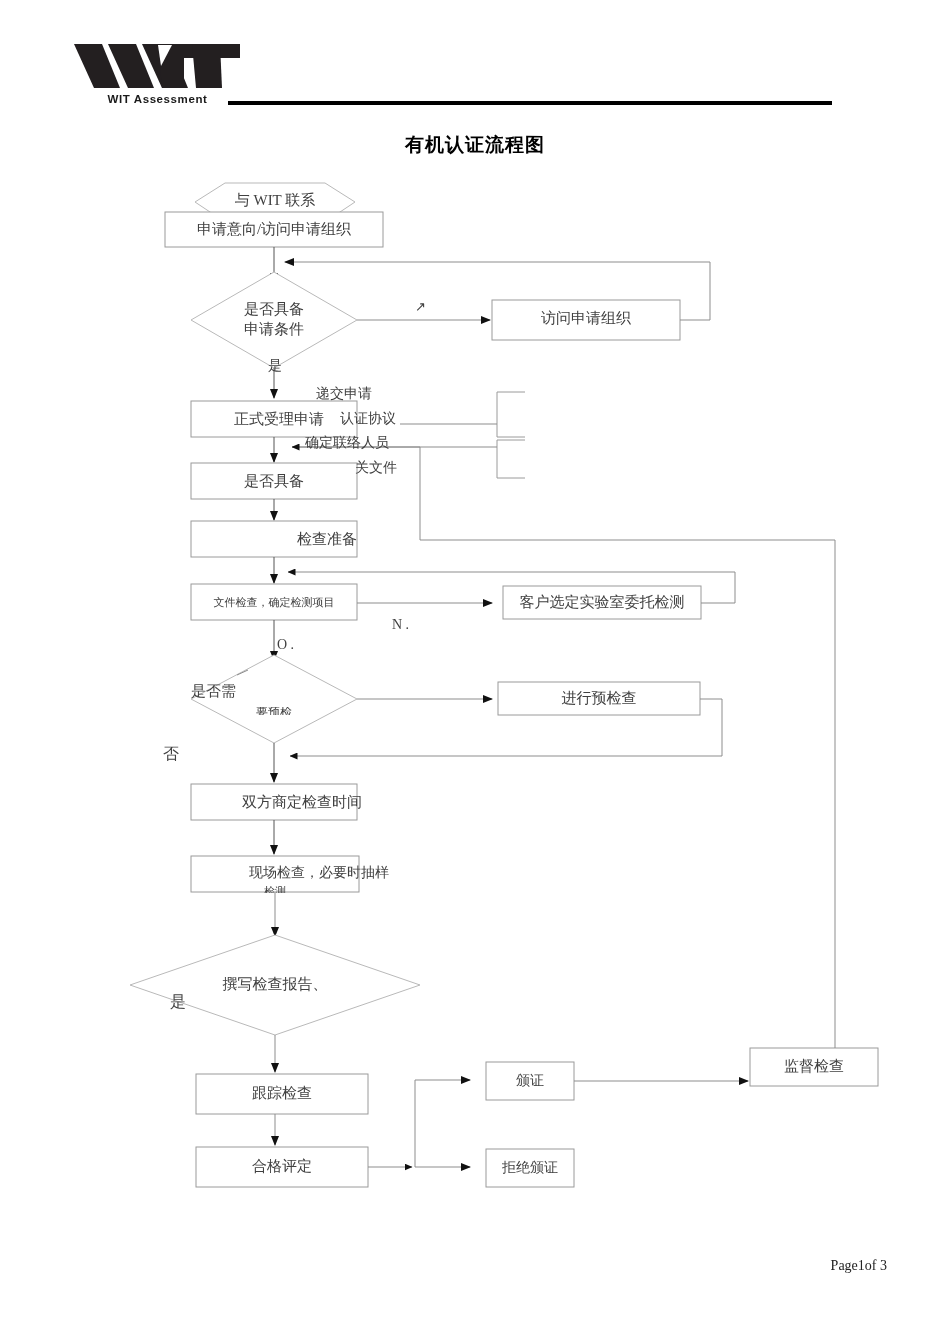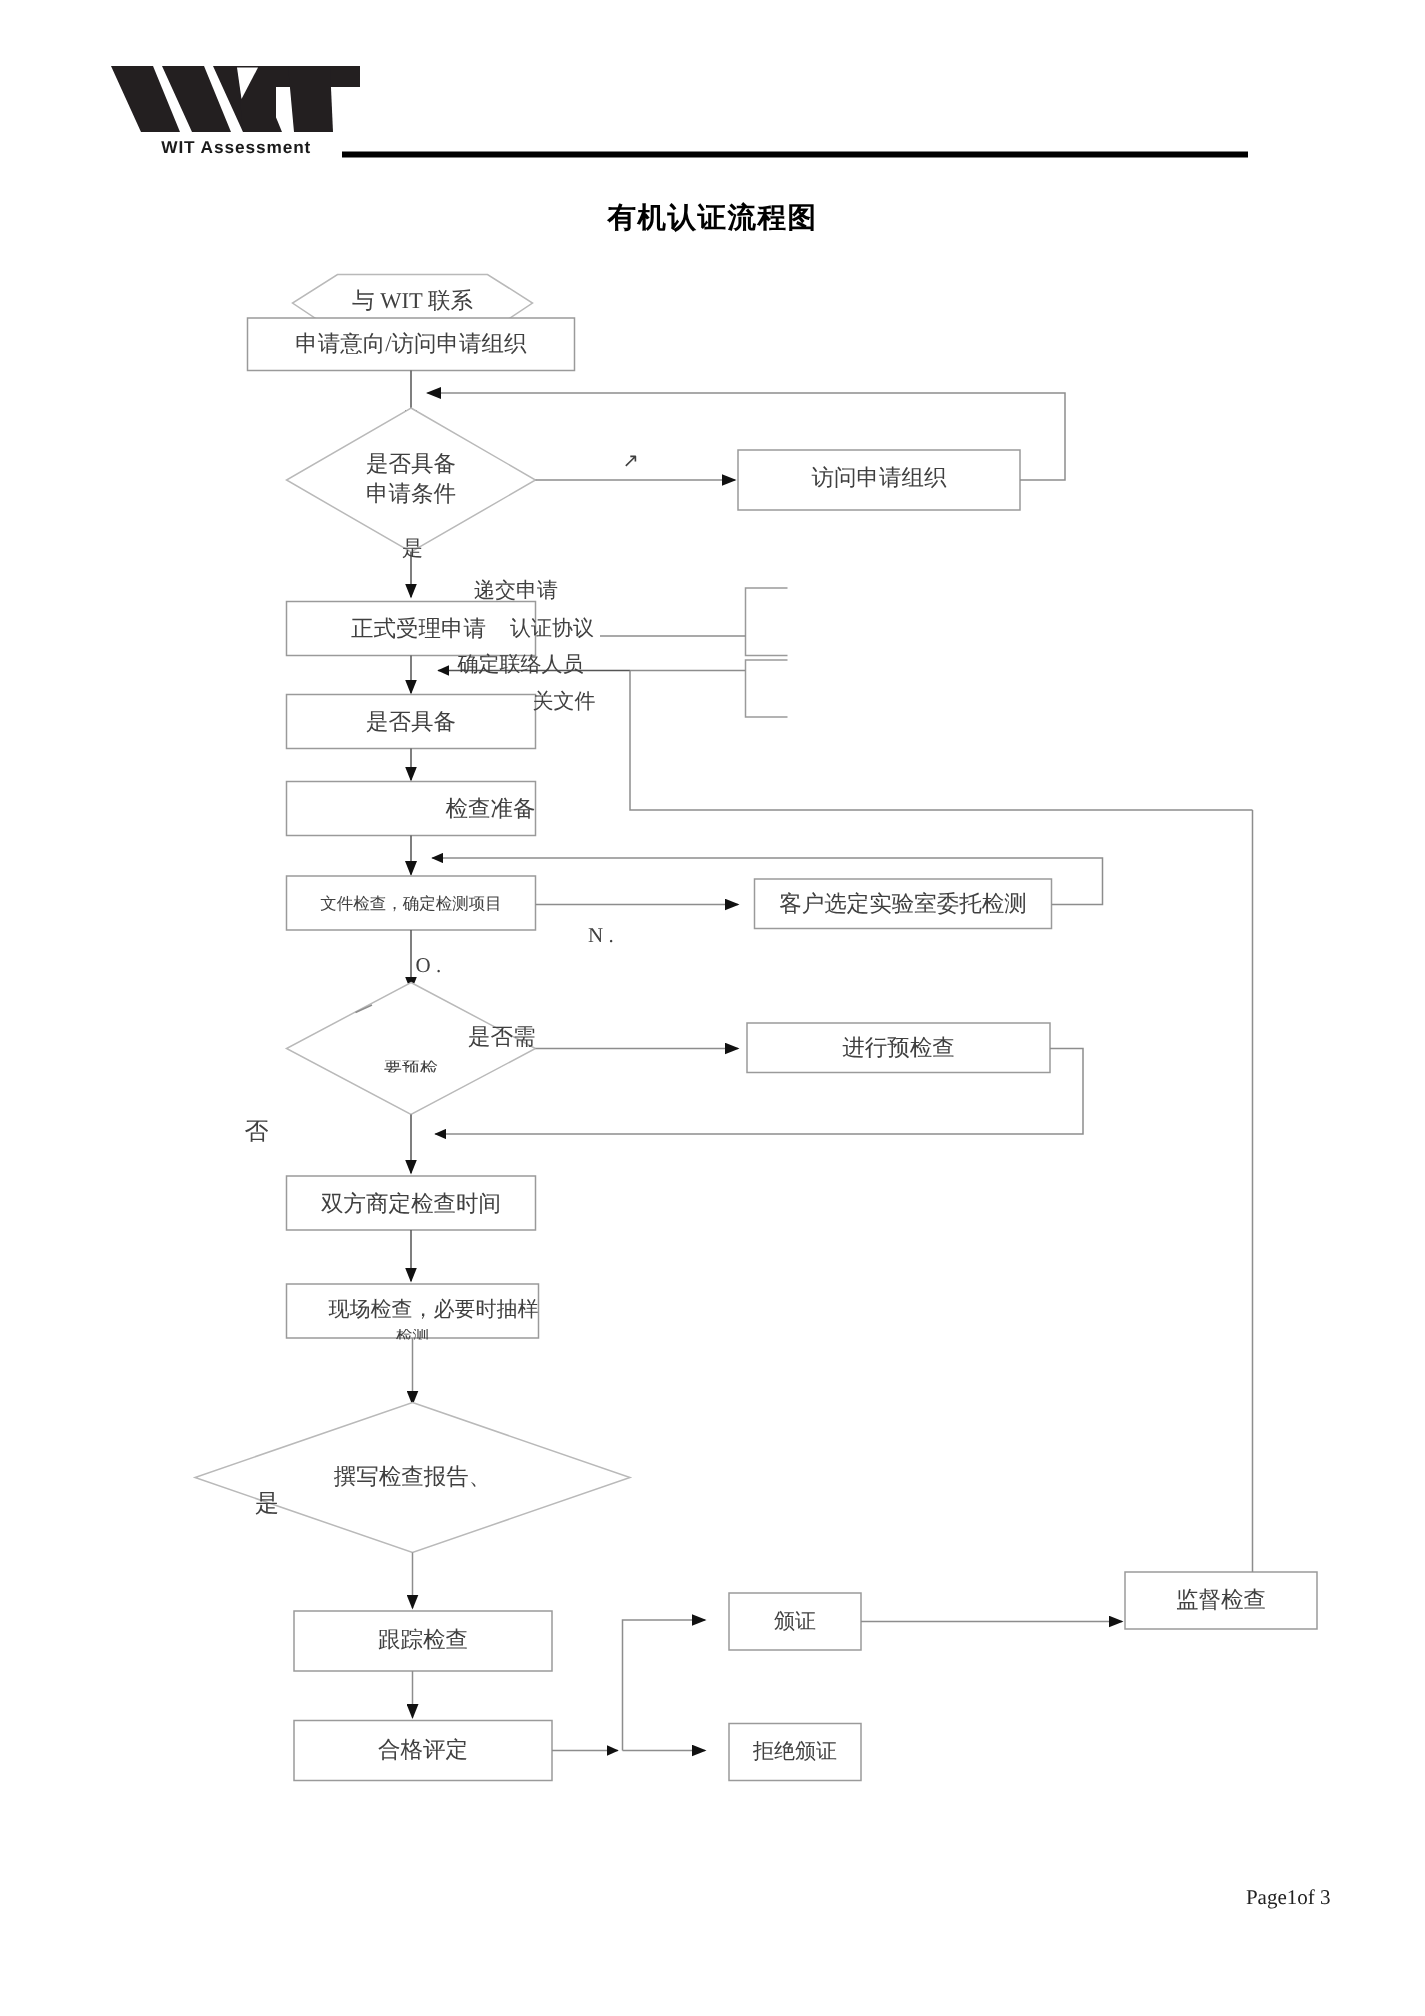--- a/index.html
+++ b/index.html
@@ -208,28 +208,28 @@
     <div class="lbl node-text" style="left:191px;top:410px;width:176px;text-align:center;">正式受理申请</div>
 
     <div class="lbl node-text" style="left:191px;top:472px;width:166px;text-align:center;">是否具备</div>
 
     <div class="lbl node-text" style="left:191px;top:530px;width:166px;text-align:right;">检查准备</div>
 
     <div class="lbl node-text-sm" style="left:191px;top:595px;width:166px;text-align:center;">文件检查，确定检测项目</div>
 
     <div class="lbl node-text" style="left:503px;top:593px;width:198px;text-align:center;">客户选定实验室委托检测</div>
 
-    <div class="lbl node-text" style="left:191px;top:682px;width:166px;text-align:right;">是否需</div>
+    <div class="lbl node-text" style="left:191px;top:682px;width:166px;text-align:left;">是否需</div>
     <div class="lbl" style="left:191px;top:707px;width:166px;text-align:center;font-size:12px;height:8px;overflow:hidden;line-height:11px;">要预检</div>
 
     <div class="lbl node-text" style="left:498px;top:689px;width:202px;text-align:center;">进行预检查</div>
 
-    <div class="lbl node-text" style="left:191px;top:793px;width:166px;text-align:center;">双方商定检查时间</div>
-
-    <div class="lbl node-text-md" style="left:191px;top:864px;width:168px;text-align:right;">现场检查，必要时抽样</div>
+    <div class="lbl node-text" style="left:191px;top:793px;width:166px;text-align:center;padding-left:28px;">双方商定检查时间</div>
+
+    <div class="lbl node-text-md" style="left:191px;top:864px;width:168px;text-align:center;padding-left:44px;">现场检查，必要时抽样</div>
     <div class="lbl" style="left:191px;top:886px;width:168px;text-align:center;font-size:11px;height:7px;overflow:hidden;line-height:10px;">检测</div>
 
     <div class="lbl node-text" style="left:175px;top:975px;width:200px;text-align:center;">撰写检查报告、</div>
 
     <div class="lbl node-text" style="left:196px;top:1084px;width:172px;text-align:center;">跟踪检查</div>
 
     <div class="lbl node-text" style="left:196px;top:1157px;width:172px;text-align:center;">合格评定</div>
 
     <div class="lbl node-text-md" style="left:486px;top:1072px;width:88px;text-align:center;">颁证</div>
 

